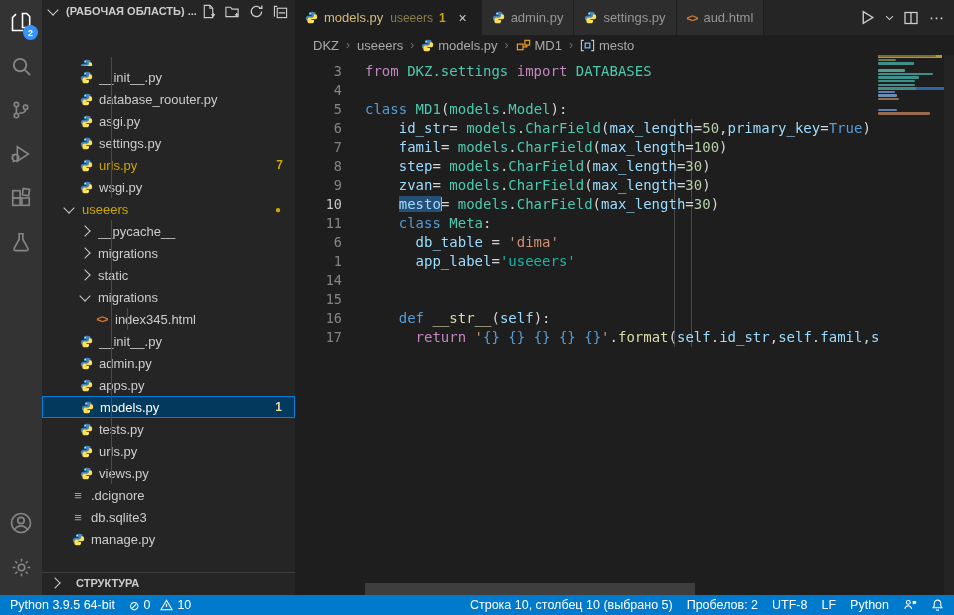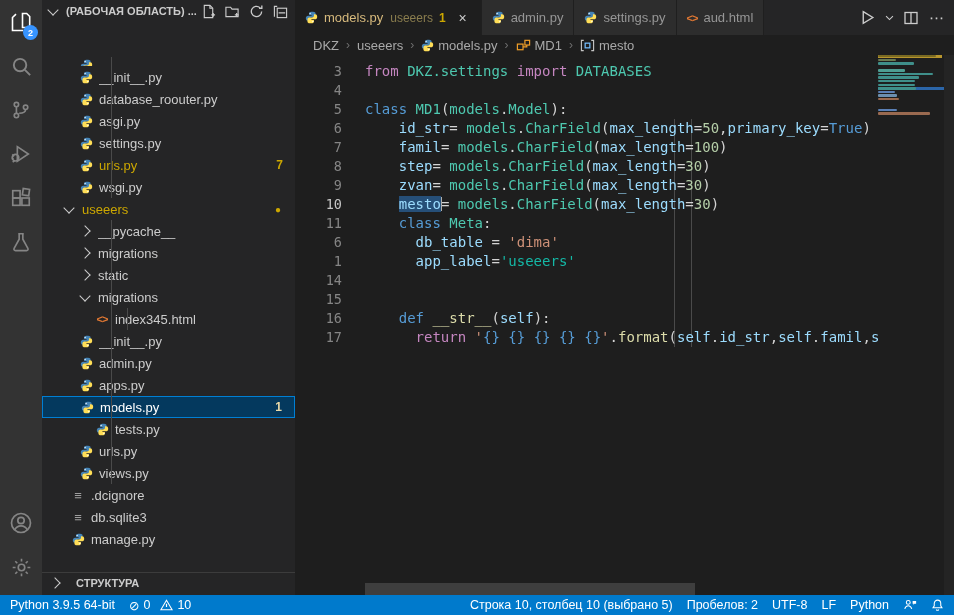--- a/index.html
+++ b/index.html
@@ -385,21 +385,21 @@
                 <path fill="#4584b6" d="M7.9 1C6 1 5 1.9 5 3.2V5h3.1v.7H3.7C2.2 5.7 1 6.8 1 8.9 1 11 2.1 12 3.6 12H5v-1.9C5 8.9 6.1 8 7.4 8h3.2C11.8 8 13 7 13 5.7V3.2C13 1.9 11.9 1 10 1z"></path>
                 <circle cx="6.3" cy="3.1" r=".8" fill="#fff"></circle>
                 <path fill="#ffde57" d="M8.1 15c1.9 0 2.9-.9 2.9-2.2V11H7.9v-.7h4.4c1.5 0 2.7-1.1 2.7-3.2 0-2.1-1.1-3.1-2.6-3.1H11v1.9C11 7.1 9.9 8 8.6 8H5.4C4.2 8 3 9 3 10.3v2.5C3 14.1 4.1 15 6 15z"></path>
                 <circle cx="9.7" cy="12.9" r=".8" fill="#fff"></circle>
               </svg>
             </span>
           </span>
           <span class="tr-label">models.py</span>
           <span class="tr-badge">1</span>
         </div>
-        <div class="tree-row" style="padding-left: 52px;">
+        <div class="tree-row" style="padding-left: 36px;">
           <span class="tr-ico">
             <span style="display: flex; align-items: center; justify-content: center;">
               <svg width="13" height="13" viewBox="0 0 16 16">
                 <path fill="#4584b6" d="M7.9 1C6 1 5 1.9 5 3.2V5h3.1v.7H3.7C2.2 5.7 1 6.8 1 8.9 1 11 2.1 12 3.6 12H5v-1.9C5 8.9 6.1 8 7.4 8h3.2C11.8 8 13 7 13 5.7V3.2C13 1.9 11.9 1 10 1z"></path>
                 <circle cx="6.3" cy="3.1" r=".8" fill="#fff"></circle>
                 <path fill="#ffde57" d="M8.1 15c1.9 0 2.9-.9 2.9-2.2V11H7.9v-.7h4.4c1.5 0 2.7-1.1 2.7-3.2 0-2.1-1.1-3.1-2.6-3.1H11v1.9C11 7.1 9.9 8 8.6 8H5.4C4.2 8 3 9 3 10.3v2.5C3 14.1 4.1 15 6 15z"></path>
                 <circle cx="9.7" cy="12.9" r=".8" fill="#fff"></circle>
               </svg>
             </span>
           </span>

